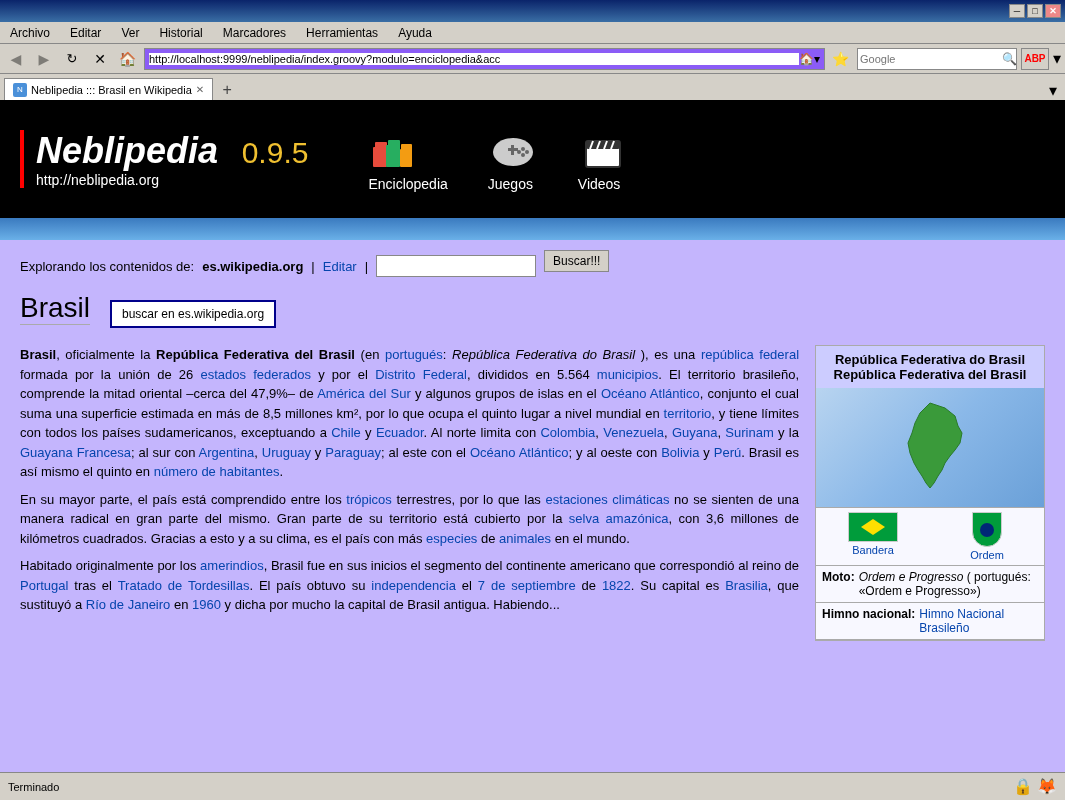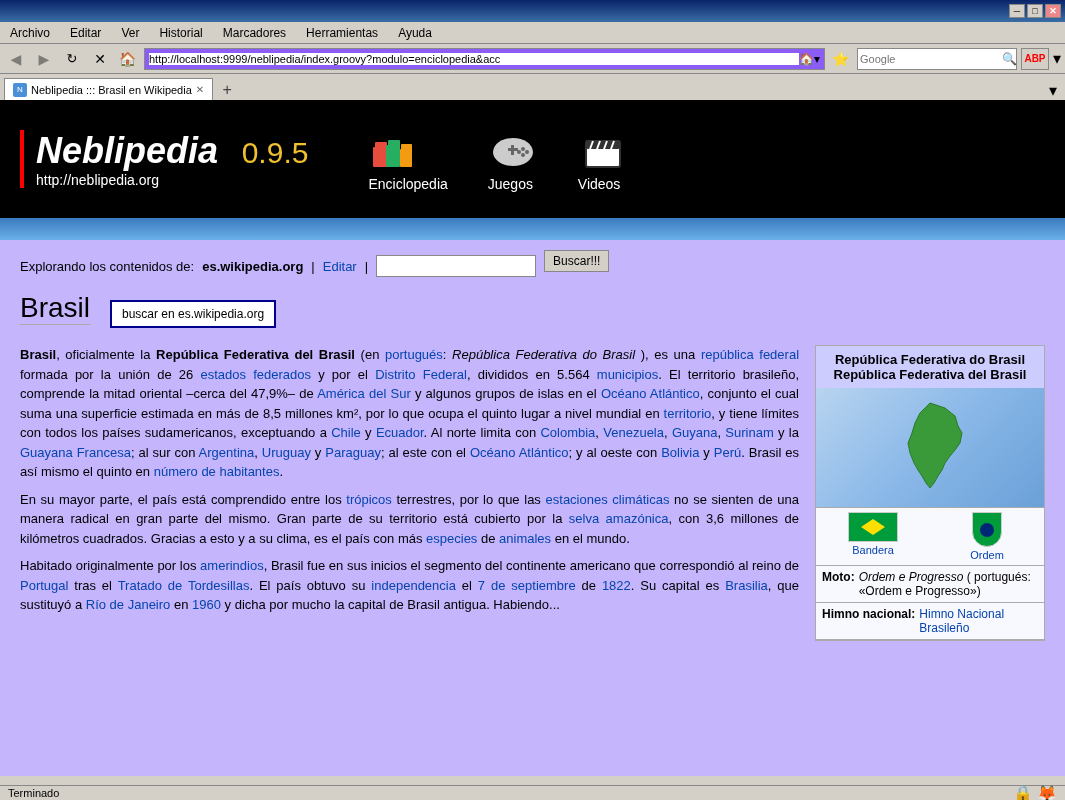--- a/index.html
+++ b/index.html
@@ -272,21 +272,21 @@
     }
     .infobox-row {
       display: flex;
       border-bottom: 1px solid #aaa;
       padding: 4px 6px;
       font-size: 12px;
     }
     .infobox-label { font-weight: bold; margin-right: 4px; white-space: nowrap; }
     .status-bar {
       background: #d4d0c8;
-      height: 15px;
+      height: 28px;
       border-top: 1px solid #888;
       display: flex;
       align-items: center;
       padding: 0 8px;
       font-size: 11px;
       position: fixed;
       bottom: 0;
       left: 0;
       width: 1065px;
     }

